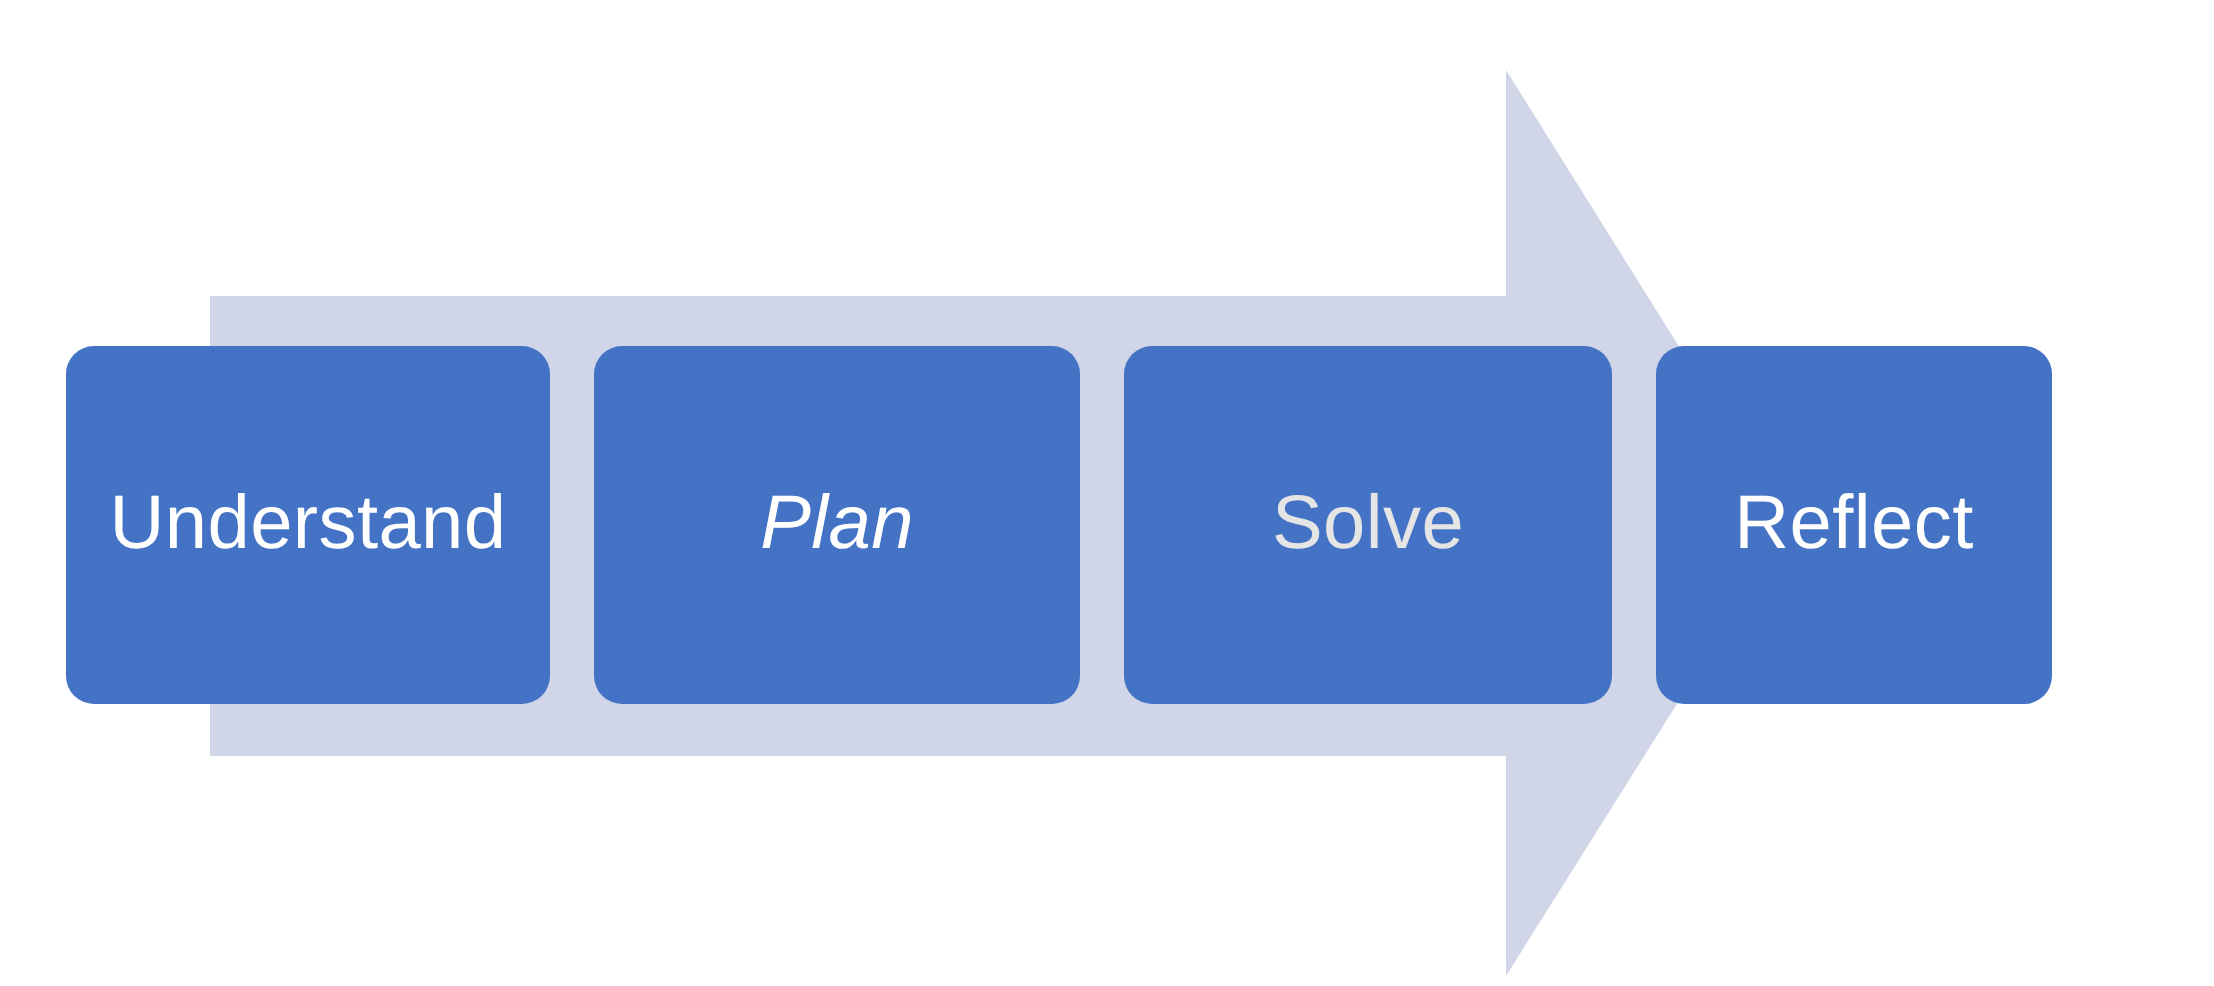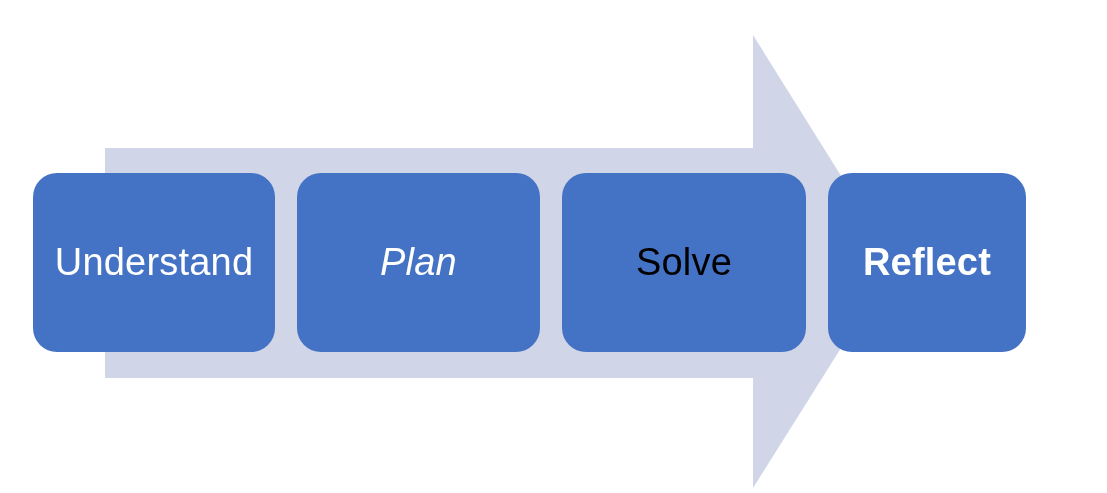--- a/index.html
+++ b/index.html
@@ -21,21 +21,21 @@
   #arrow-layer {
     position: absolute;
     left: 0;
     top: 0;
     width: 1107px;
     height: 493px;
   }
   .stage-box {
     position: absolute;
     box-sizing: border-box;
-    border-radius: 24px;
+    border-radius: 14px;
     display: flex;
     align-items: center;
     justify-content: center;
     color: #ffffff;
     font-family: "Liberation Sans", sans-serif;
     font-size: 38px;
     font-weight: 400;
     letter-spacing: 0.2px;
     line-height: 1;
     white-space: nowrap;
@@ -56,21 +56,21 @@
   </svg>
 
   <div class="stage-box" style="left: 33px; top: 173px; width: 242px; height: 179px; background: rgb(68, 114, 196); color: rgb(255, 255, 255);">
     <span class="stage-label">Understand</span>
   </div>
 
   <div class="stage-box" style="left: 297px; top: 173px; width: 243px; height: 179px; background: rgb(68, 114, 196); color: rgb(255, 255, 255); font-style: italic;">
     <span class="stage-label">Plan</span>
   </div>
 
-  <div class="stage-box" style="left: 562px; top: 173px; width: 244px; height: 179px; background: rgb(68, 114, 196); color: #000000; text-align: right;">
+  <div class="stage-box" style="left: 562px; top: 173px; width: 244px; height: 179px; background: rgb(68, 114, 196); color: #e5e5e5; text-align: right;">
     <span class="stage-label">Solve</span>
   </div>
 
-  <div class="stage-box" style="left: 828px; top: 173px; width: 198px; height: 179px; background: rgb(68, 114, 196); color: rgb(255, 255, 255); font-weight: bold;">
+  <div class="stage-box" style="left: 828px; top: 173px; width: 198px; height: 179px; background: rgb(68, 114, 196); color: rgb(255, 255, 255);">
     <span class="stage-label">Reflect</span>
   </div>
 
 </div>
 
 </body></html>

